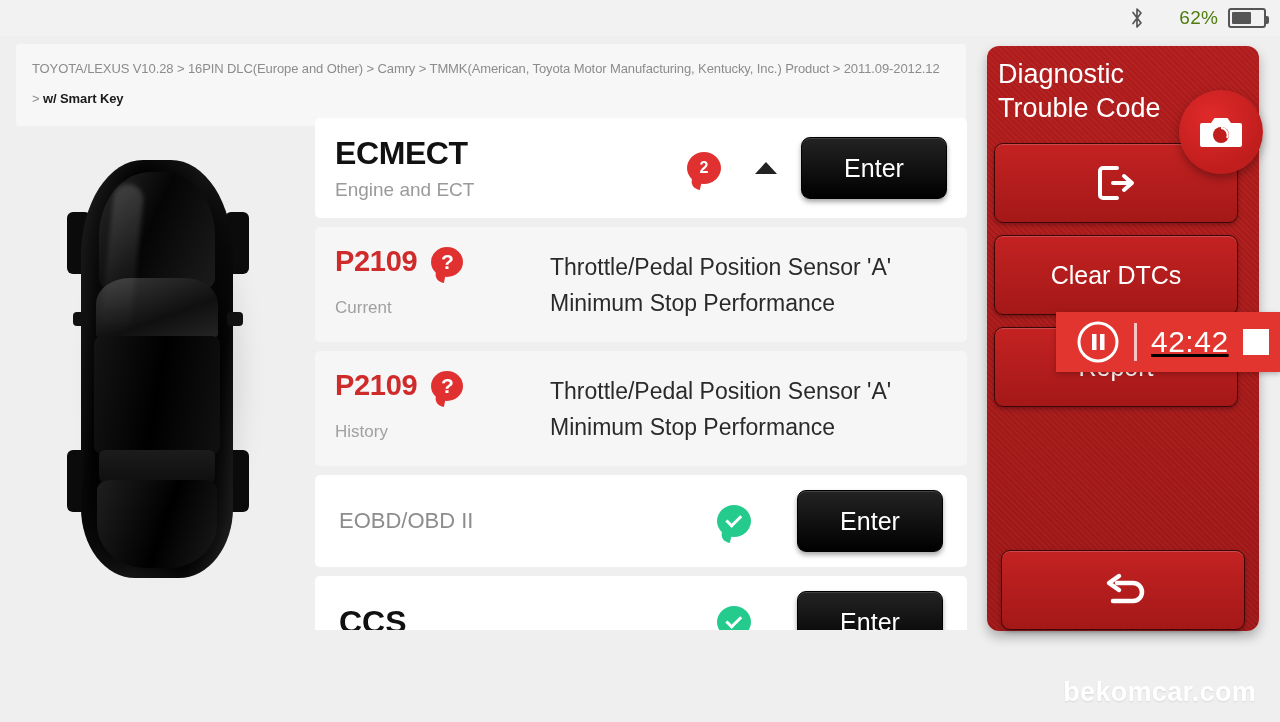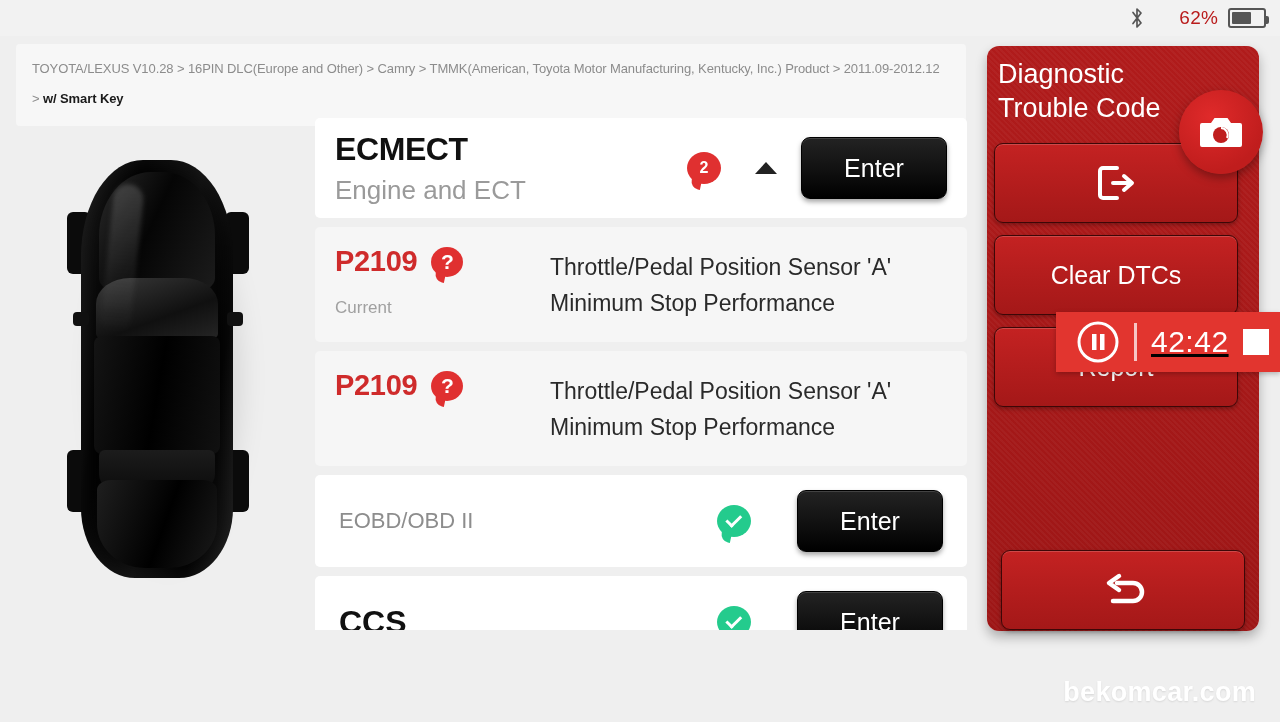--- a/index.html
+++ b/index.html
@@ -12,21 +12,21 @@
   #app { position: relative; width: 1280px; height: 722px; background: #efefef; }
 
   
   .statusbar {
     position: absolute; top: 0; left: 0; width: 1280px; height: 36px;
     display: flex; align-items: center; justify-content: flex-end;
     gap: 10px; padding-right: 14px;
     background: #f2f2f2;
   }
   .bt-icon { width: 16px; height: 22px; display: block; }
-  .battery-pct { font-size: 19px; color: #b91c1c; letter-spacing: .2px; margin-left: 24px; }
+  .battery-pct { font-size: 19px; color: #4d7c0f; letter-spacing: .2px; margin-left: 24px; }
   .battery {
     position: relative; width: 38px; height: 20px;
     border: 2px solid #555; border-radius: 3px;
     display: flex; align-items: center; padding: 2px;
   }
   .battery::after {
     content: ""; position: absolute; right: -5px; top: 6px;
     width: 3px; height: 8px; background: #555; border-radius: 0 2px 2px 0;
   }
   .battery-fill { height: 100%; width: 62%; background: #555; border-radius: 1px; }
@@ -107,21 +107,21 @@
   }
   .card {
     background: #ffffff; border-radius: 5px; margin-bottom: 9px;
     position: relative;
   }
   .card.alt { background: #f6f6f6; }
 
   .ecu-head { height: 100px; display: flex; align-items: center; padding: 0 20px; }
   .ecu-titles { flex: 1; }
   .ecu-name { font-size: 32px; font-weight: bold; color: #111; letter-spacing: -.4px; }
-  .ecu-sub { font-size: 26px; color: #9a9a9a; margin-top: 7px; }
+  .ecu-sub { font-size: 19px; color: #9a9a9a; margin-top: 7px; }
 
   .bubble {
     position: relative; width: 34px; height: 32px; border-radius: 50%;
     display: flex; align-items: center; justify-content: center;
     color: #fff; font-size: 16px; font-weight: bold; flex: none;
   }
   .bubble::after {
     content: ""; position: absolute; left: 4px; bottom: -5px;
     width: 10px; height: 10px; background: inherit;
     border-radius: 0 0 0 8px; transform: rotate(12deg);
@@ -270,20 +270,21 @@
       </div>
     </div>
 
     <div class="card alt">
       <div class="dtc-row">
         <div class="dtc-left">
           <div class="dtc-code-line">
             <span class="dtc-code">P2109</span>
             <span class="bubble red q">?</span>
           </div>
+          <div class="dtc-status">History</div>
         </div>
         <div class="dtc-desc">Throttle/Pedal Position Sensor 'A' Minimum Stop Performance</div>
       </div>
     </div>
 
     <div class="card">
       <div class="simple-row">
         <div class="simple-label">EOBD/OBD II</div>
         <div class="bubble green">
             <span class="chk"></span>

